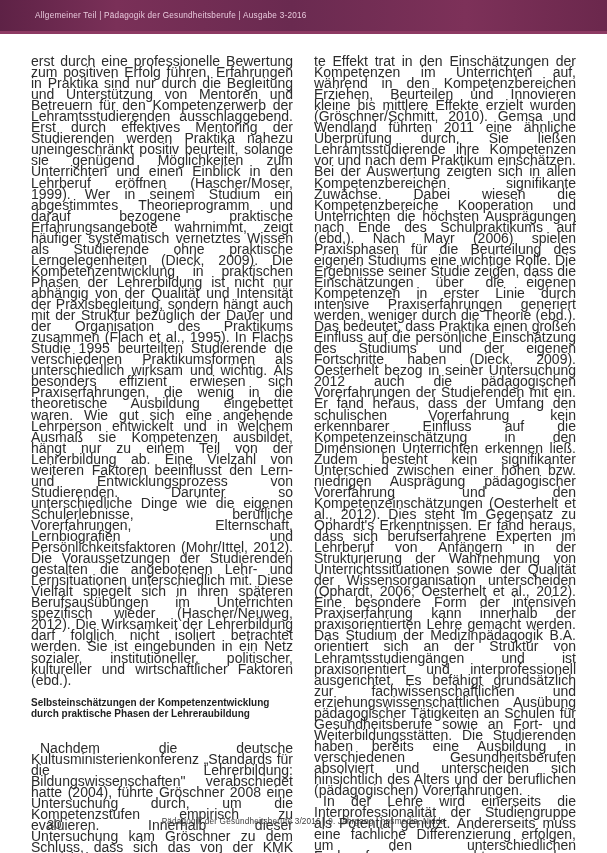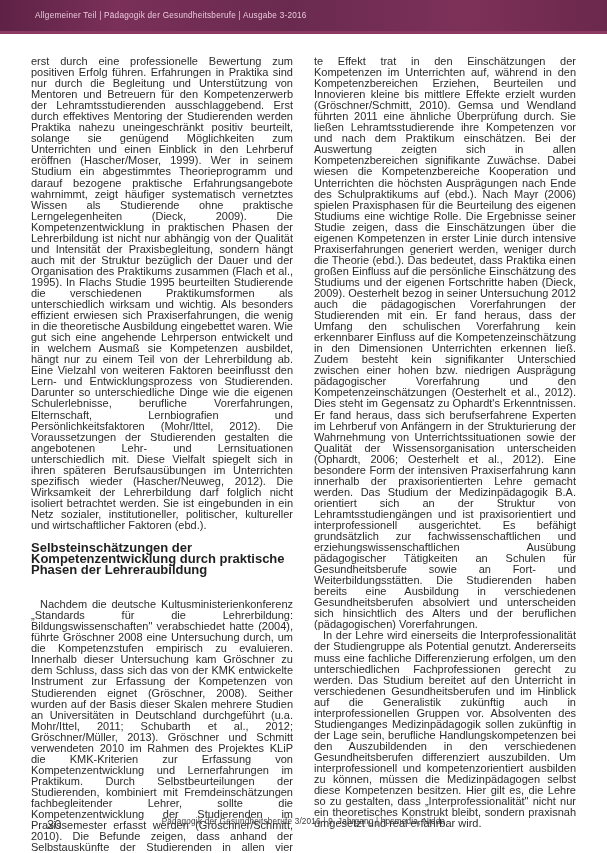--- a/index.html
+++ b/index.html
@@ -65,42 +65,42 @@
     display: flex;
     gap: 21px;
   }
   .col {
     width: 262px;
     position: relative;
   }
 
   p.body-text {
     margin: 0;
-    font-size: 11px;
+    font-size: 14px;
     line-height: 11.05px;
     color: #2b2b2b;
     text-align: justify;
     text-justify: inter-word;
     hyphens: manual;
     font-family: "Liberation Sans", sans-serif;
   }
   p.body-text + p.body-text {
     margin-top: 0;
   }
   p.indent {
     text-indent: 9px;
     margin-top: 24px;
   }
   p.gap-before {
     margin-top: 11px;
   }
 
   h2.subhead {
     margin: 11px 0 0 0;
-    font-size: 13px;
+    font-size: 10px;
     line-height: 11.05px;
     font-weight: bold;
     color: #1f1f1f;
     text-align: left;
     font-family: "Liberation Sans", sans-serif;
   }
 
   
   .footer {
     position: absolute;

